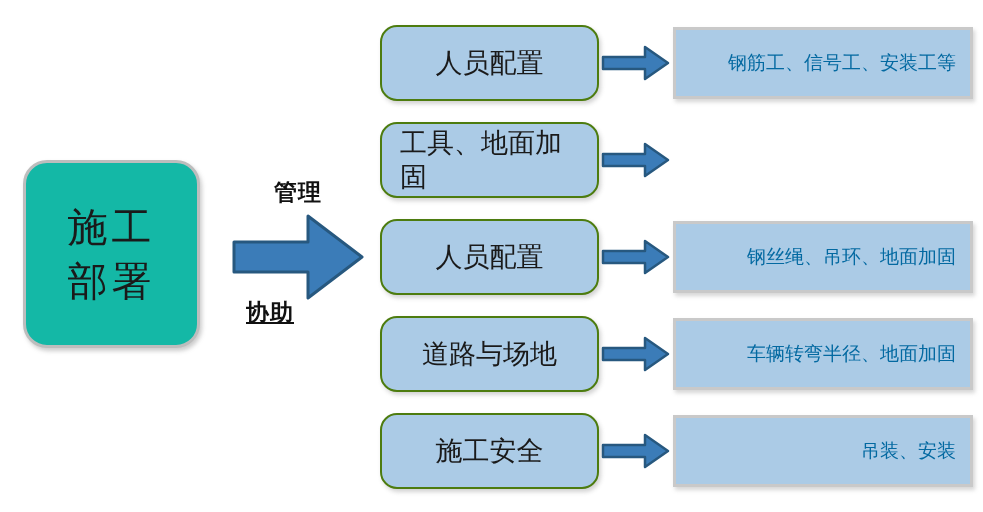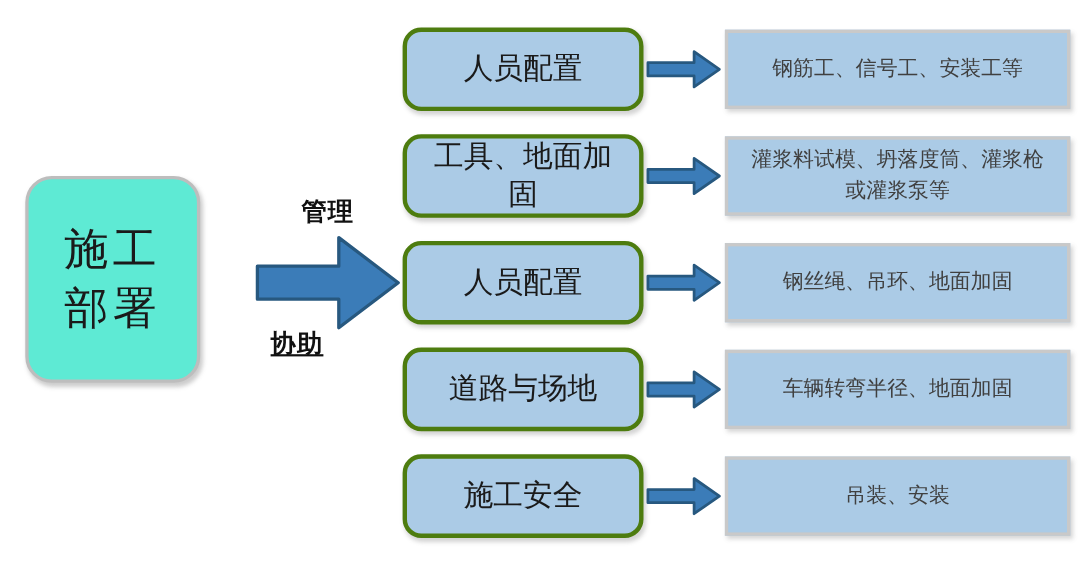--- a/index.html
+++ b/index.html
@@ -11,22 +11,22 @@
     width: 983px;
     height: 512px;
     background: #ffffff;
     overflow: hidden;
   }
 
   
   .root-box {
     position: absolute;
     left: 23px; top: 160px;
-    width: 159px; height: 188px;
-    background: #5eead4;
+    width: 177px; height: 188px;
+    background: #14b8a6;
     border: 3px solid #bdbdbd;
     border-radius: 24px;
     display: flex; align-items: center; justify-content: center;
     box-shadow: 2px 3px 4px rgba(110,110,110,0.35);
   }
   .root-box .root-label {
     font-size: 40px;
     line-height: 1.35;
     letter-spacing: 4px;
     text-align: center;
@@ -58,47 +58,47 @@
     width: 607px;
     height: 76px;
     display: flex;
     align-items: center;
   }
   .cat-box {
     width: 219px;
     height: 76px;
     flex: 0 0 219px;
     background: #abcbe6;
-    border: 4px solid #4d7c0f;
+    border: 2px solid #4d7c0f;
     border-radius: 17px;
     display: flex; align-items: center; justify-content: center;
-    text-align: center;
     font-size: 27px;
     line-height: 1.25;
     padding: 2px 18px;
     box-shadow: 2px 3px 4px rgba(110,110,110,0.3);
     color: #1a1a1a;
+    margin-left: 14px;
   }
   .small-arrow {
     flex: 0 0 72px;
     width: 72px; height: 44px;
     margin: 0 1px;
   }
   .detail-box {
     flex: 1 1 auto;
     height: 72px;
     background: #abcbe6;
     border: 3px solid #c9c9c9;
-    display: flex; align-items: center; justify-content: center;
+    display: flex; align-items: center; justify-content: flex-end;
     text-align: center;
     font-size: 19px;
     line-height: 1.45;
     padding: 3px 14px;
     box-shadow: 2px 3px 4px rgba(120,120,120,0.3);
-    color: #404040;
+    color: #0369a1;
   }
 </style>
 </head>
 <body>
 
 <div class="canvas">
 
   <div class="root-box">
     <span class="root-label">施工
 部署</span>
@@ -122,23 +122,20 @@
     </div>
   </div>
 
   <div class="row" style="top:122px">
     <div class="cat-box">
       <span>工具、地面加固</span>
     </div>
     <svg class="small-arrow" viewBox="0 0 72 44">
       <polygon points="3,16 45,16 45,6 68,22 45,38 45,28 3,28" stroke-width="2.5" stroke-linejoin="round" stroke="#27587f" fill="#3b7cb8"></polygon>
     </svg>
-    <div class="detail-box">
-      <span>灌浆料试模、坍落度筒、灌浆枪或灌浆泵等</span>
-    </div>
   </div>
 
   <div class="row" style="top:219px">
     <div class="cat-box">
       <span>人员配置</span>
     </div>
     <svg class="small-arrow" viewBox="0 0 72 44">
       <polygon points="3,16 45,16 45,6 68,22 45,38 45,28 3,28" stroke-width="2.5" stroke-linejoin="round" stroke="#27587f" fill="#3b7cb8"></polygon>
     </svg>
     <div class="detail-box">

